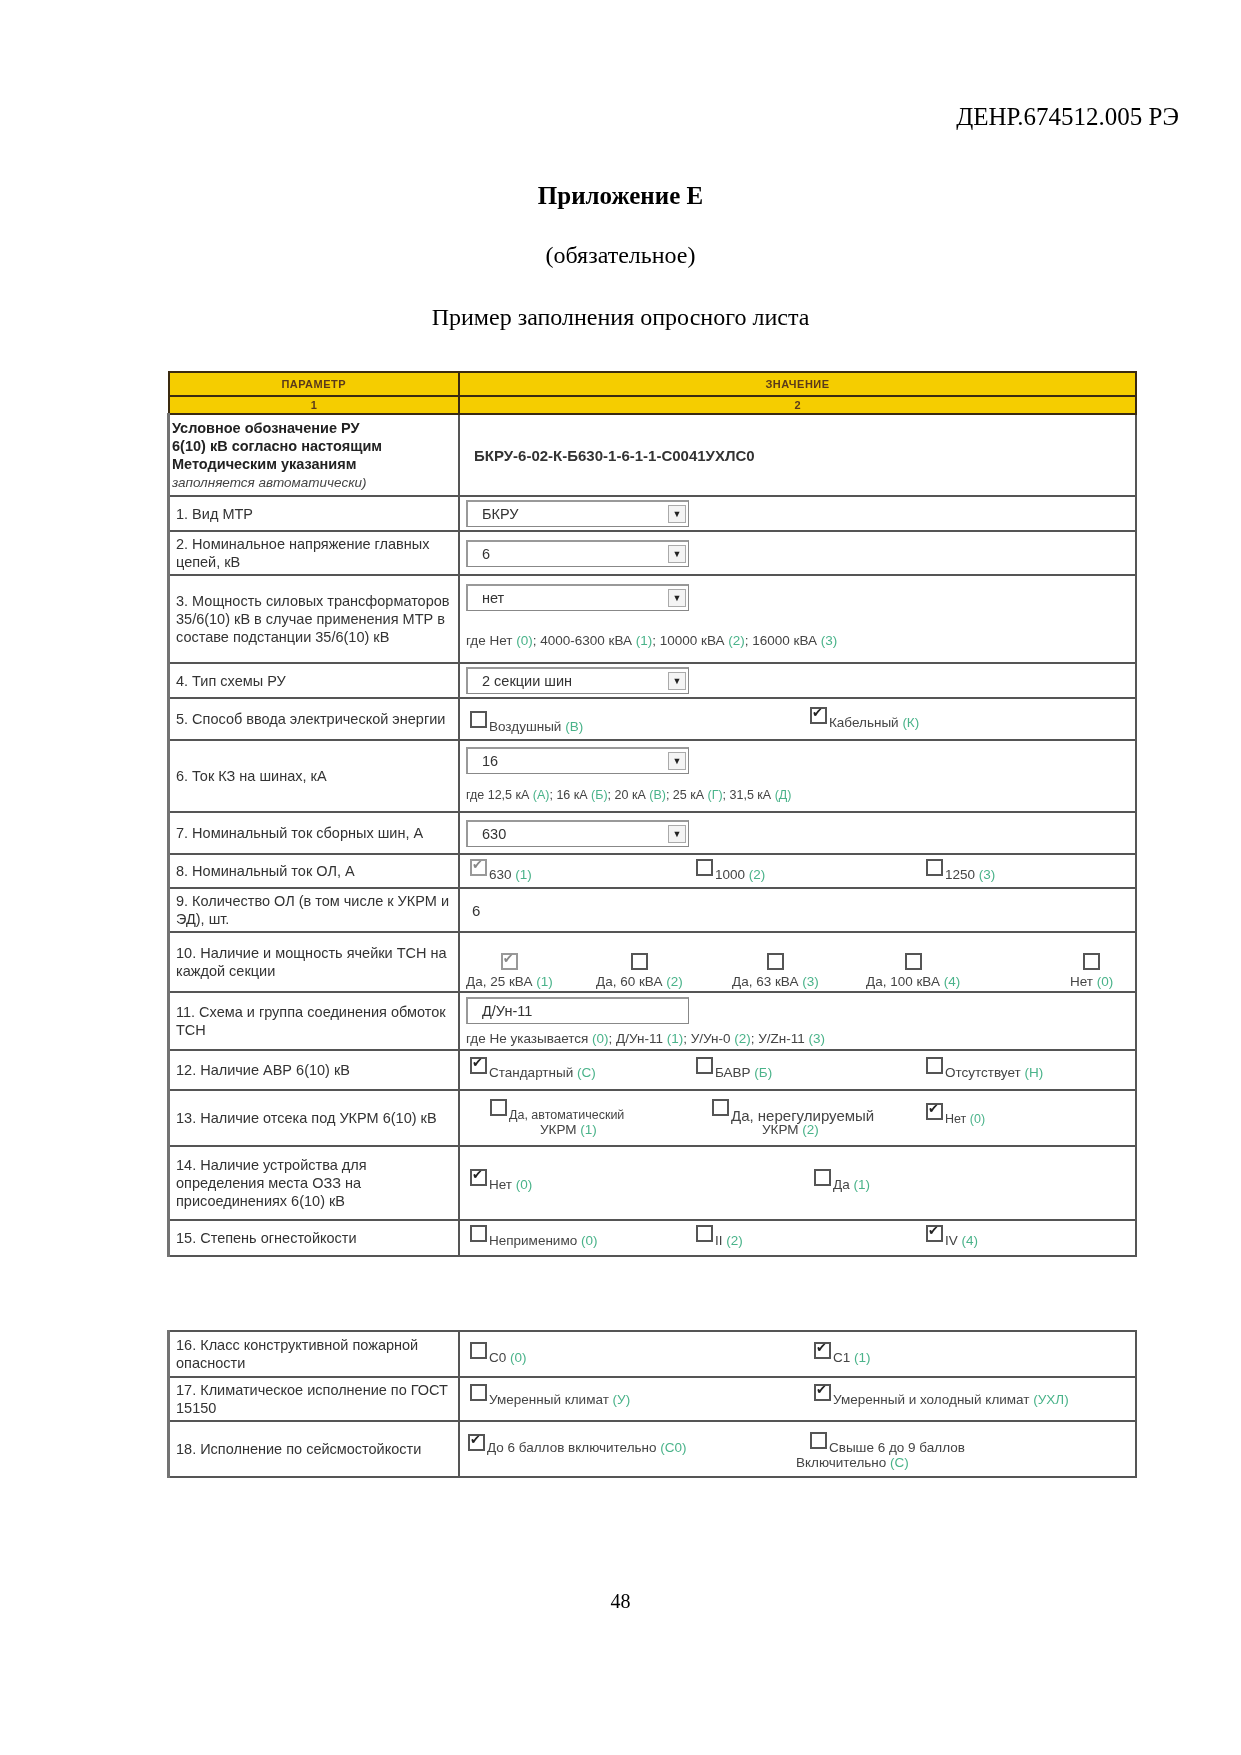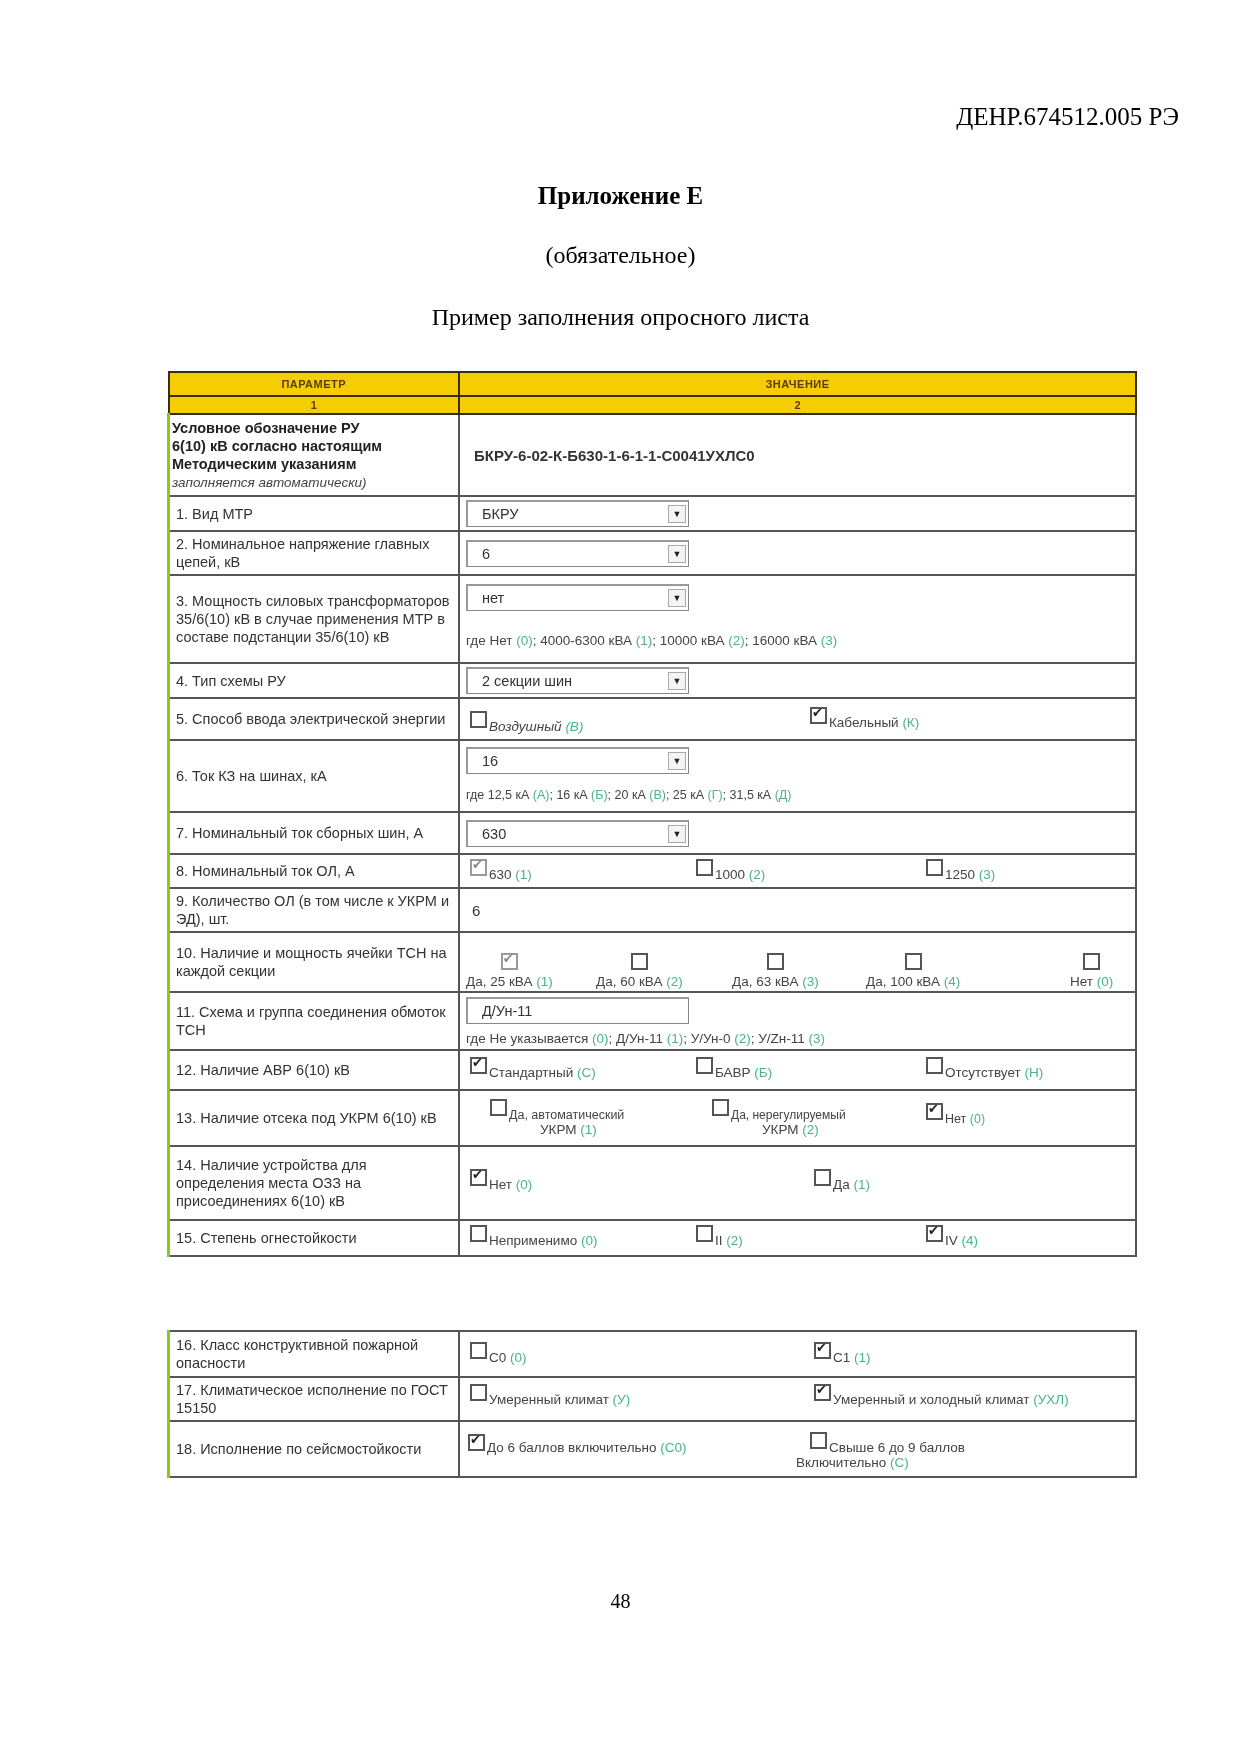--- a/index.html
+++ b/index.html
@@ -5,21 +5,21 @@
   html, body { margin:0; padding:0; background:#ffffff; }
   body { width:1241px; height:1755px; position:relative; overflow:hidden; font-family:"Liberation Serif", serif; color:#000; }
   .doc-code { position:absolute; top:103px; right:62px; font-size:25px; }
   .appendix-title { position:absolute; top:182px; left:0; width:100%; text-align:center; font-size:25px; font-weight:bold; }
   .appendix-sub { position:absolute; top:242px; left:0; width:100%; text-align:center; font-size:24px; }
   .example-title { position:absolute; top:304px; left:0; width:100%; text-align:center; font-size:24px; }
   .page-num { position:absolute; top:1590px; left:0; width:100%; text-align:center; font-size:20px; }
 
   table.form { position:absolute; left:167px; width:970px; border-collapse:collapse; font-family:"Liberation Sans", sans-serif; font-size:14.5px; color:#333; }
   table.form td { border:2px solid #555; vertical-align:middle; padding:3px 6px; }
-  table.form td.param { width:276px; border-left:3px solid #84cc16; line-height:18px; }
+  table.form td.param { width:276px; border-left:3px solid #737373; line-height:18px; }
   table.form td.val { position:relative; }
   #t1 { top:371px; }
   #t2 { top:1330px; }
   tr.hdr td { background:#f5cd00; text-align:center; font-weight:bold; font-size:11px; color:#5a3a1a; border:2px solid #3a2a10; height:18px; padding:2px; letter-spacing:0.5px; }
   tr.hdr2 td { background:#f5cd00; text-align:center; font-weight:bold; font-size:11px; color:#5a3a1a; border:2px solid #3a2a10; height:14px; padding:1px; }
   .designation-param { font-weight:bold; color:#222; font-size:14.5px; }
   .designation-param i { font-weight:normal; font-style:italic; color:#444; font-size:13.5px; }
   .designation-val { font-weight:bold; color:#333; font-size:15px; padding-left:14px !important; }
 
   .select { display:inline-block; width:220px; height:24px; border:1px solid #888; border-top:2px solid #999; border-left:2px solid #999; position:relative; background:#fff; vertical-align:middle; }
@@ -89,21 +89,21 @@
   </tr>
 
   <tr style="height:34px;">
     <td class="param">4.   Тип схемы РУ</td>
     <td class="val"><div class="select"><span class="sel-val">2 секции шин</span><span class="sel-arrow">▼</span></div></td>
   </tr>
 
   <tr style="height:42px;">
     <td class="param">5.   Способ ввода электрической энергии</td>
     <td class="val">
-      <span class="opt" style="margin-left:4px;font-style:italic;"><span class="cb"></span><span class="opt-label">Воздушный </span><span class="opt-label code">(В)</span></span>
+      <span class="opt" style="margin-left:4px;"><span class="cb"></span><span class="opt-label">Воздушный </span><span class="opt-label code">(В)</span></span>
       <span class="opt" style="position:absolute; left:350px; top:8px;"><span class="cb checked"></span><span class="opt-label">Кабельный </span><span class="opt-label code">(К)</span></span>
     </td>
   </tr>
 
   <tr style="height:72px;">
     <td class="param">6.   Ток КЗ на шинах, кА</td>
     <td class="val" style="vertical-align:top; padding-top:6px;">
       <div class="select"><span class="sel-val">16</span><span class="sel-arrow">▼</span></div>
       <span class="hint" style="margin-top:14px; font-size:12.5px;">
         <span>где  12,5 кА </span><span class="code">(А)</span><span>; 16 кА </span><span class="code">(Б)</span><span>; 20 кА </span><span class="code">(В)</span><span>; 25 кА </span><span class="code">(Г)</span><span>; 31,5 кА </span><span class="code">(Д)</span>
@@ -157,21 +157,21 @@
       <span class="opt" style="position:absolute; left:10px; top:6px;"><span class="cb checked"></span><span class="opt-label">Стандартный </span><span class="opt-label code">(С)</span></span>
       <span class="opt" style="position:absolute; left:236px; top:6px;"><span class="cb"></span><span class="opt-label">БАВР </span><span class="opt-label code">(Б)</span></span>
       <span class="opt" style="position:absolute; left:466px; top:6px;"><span class="cb"></span><span class="opt-label">Отсутствует </span><span class="opt-label code">(Н)</span></span>
     </td>
   </tr>
 
   <tr style="height:56px;">
     <td class="param">13. Наличие отсека под УКРМ 6(10) кВ</td>
     <td class="val">
       <span class="opt" style="position:absolute; left:30px; top:8px;"><span class="cb"></span><span class="opt-label" style="font-size:12.5px;">Да, автоматический</span><br><span style="display:inline-block; margin-left:50px; margin-top:6px;"><span>УКРМ </span><span class="code">(1)</span></span></span>
-      <span class="opt" style="position:absolute; left:252px; top:8px;"><span class="cb"></span><span class="opt-label" style="font-size:12px;">Да, нерегулируемый</span><br><span style="display:inline-block; margin-left:50px; margin-top:6px;"><span>УКРМ </span><span class="code">(2)</span></span></span>
+      <span class="opt" style="position:absolute; left:252px; top:8px;"><span class="cb"></span><span class="opt-label" style="font-size:15px;">Да, нерегулируемый</span><br><span style="display:inline-block; margin-left:50px; margin-top:6px;"><span>УКРМ </span><span class="code">(2)</span></span></span>
       <span class="opt" style="position:absolute; left:466px; top:12px;"><span class="cb checked"></span><span class="opt-label" style="font-size:12.5px;">Нет </span><span class="opt-label code" style="font-size:12.5px;">(0)</span></span>
     </td>
   </tr>
 
   <tr style="height:74px;">
     <td class="param">14. Наличие устройства для определения места ОЗЗ на присоединениях 6(10) кВ</td>
     <td class="val">
       <span class="opt" style="position:absolute; left:10px; top:22px;"><span class="cb checked"></span><span class="opt-label">Нет </span><span class="opt-label code">(0)</span></span>
       <span class="opt" style="position:absolute; left:354px; top:22px;"><span class="cb"></span><span class="opt-label">Да </span><span class="opt-label code">(1)</span></span>
     </td>

